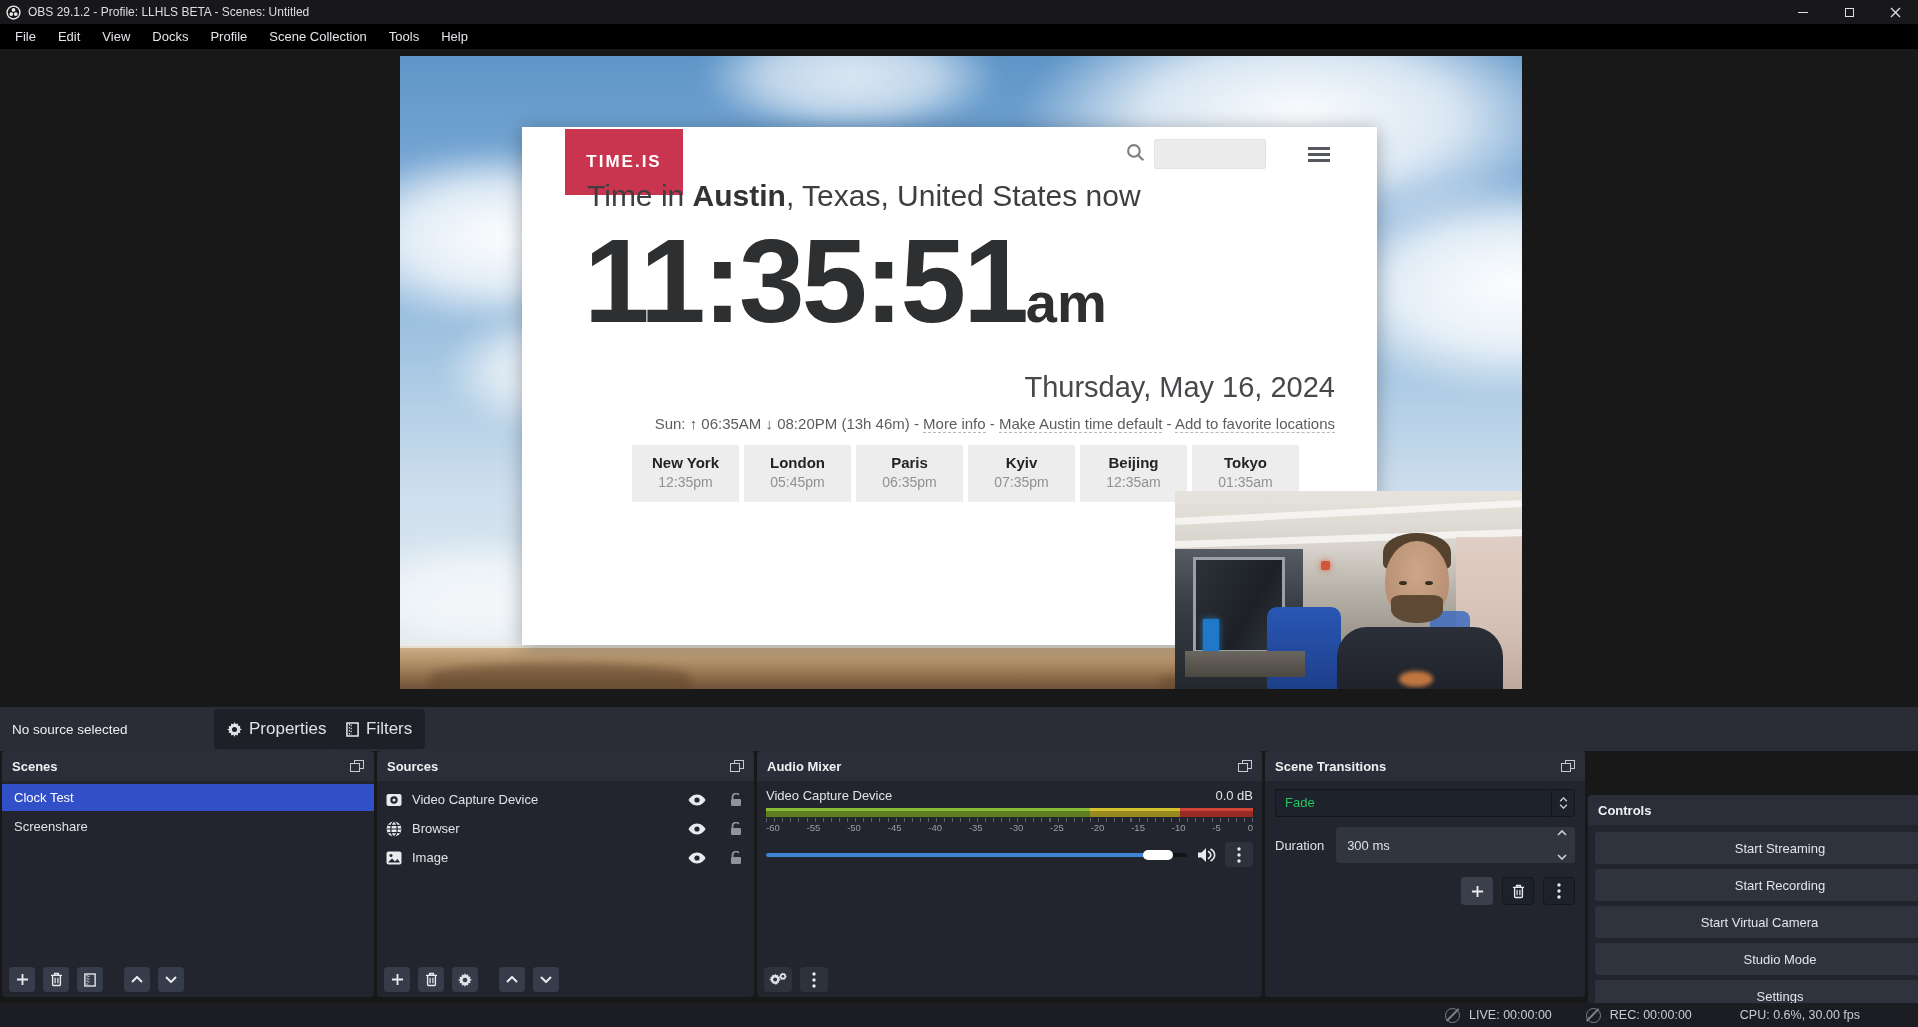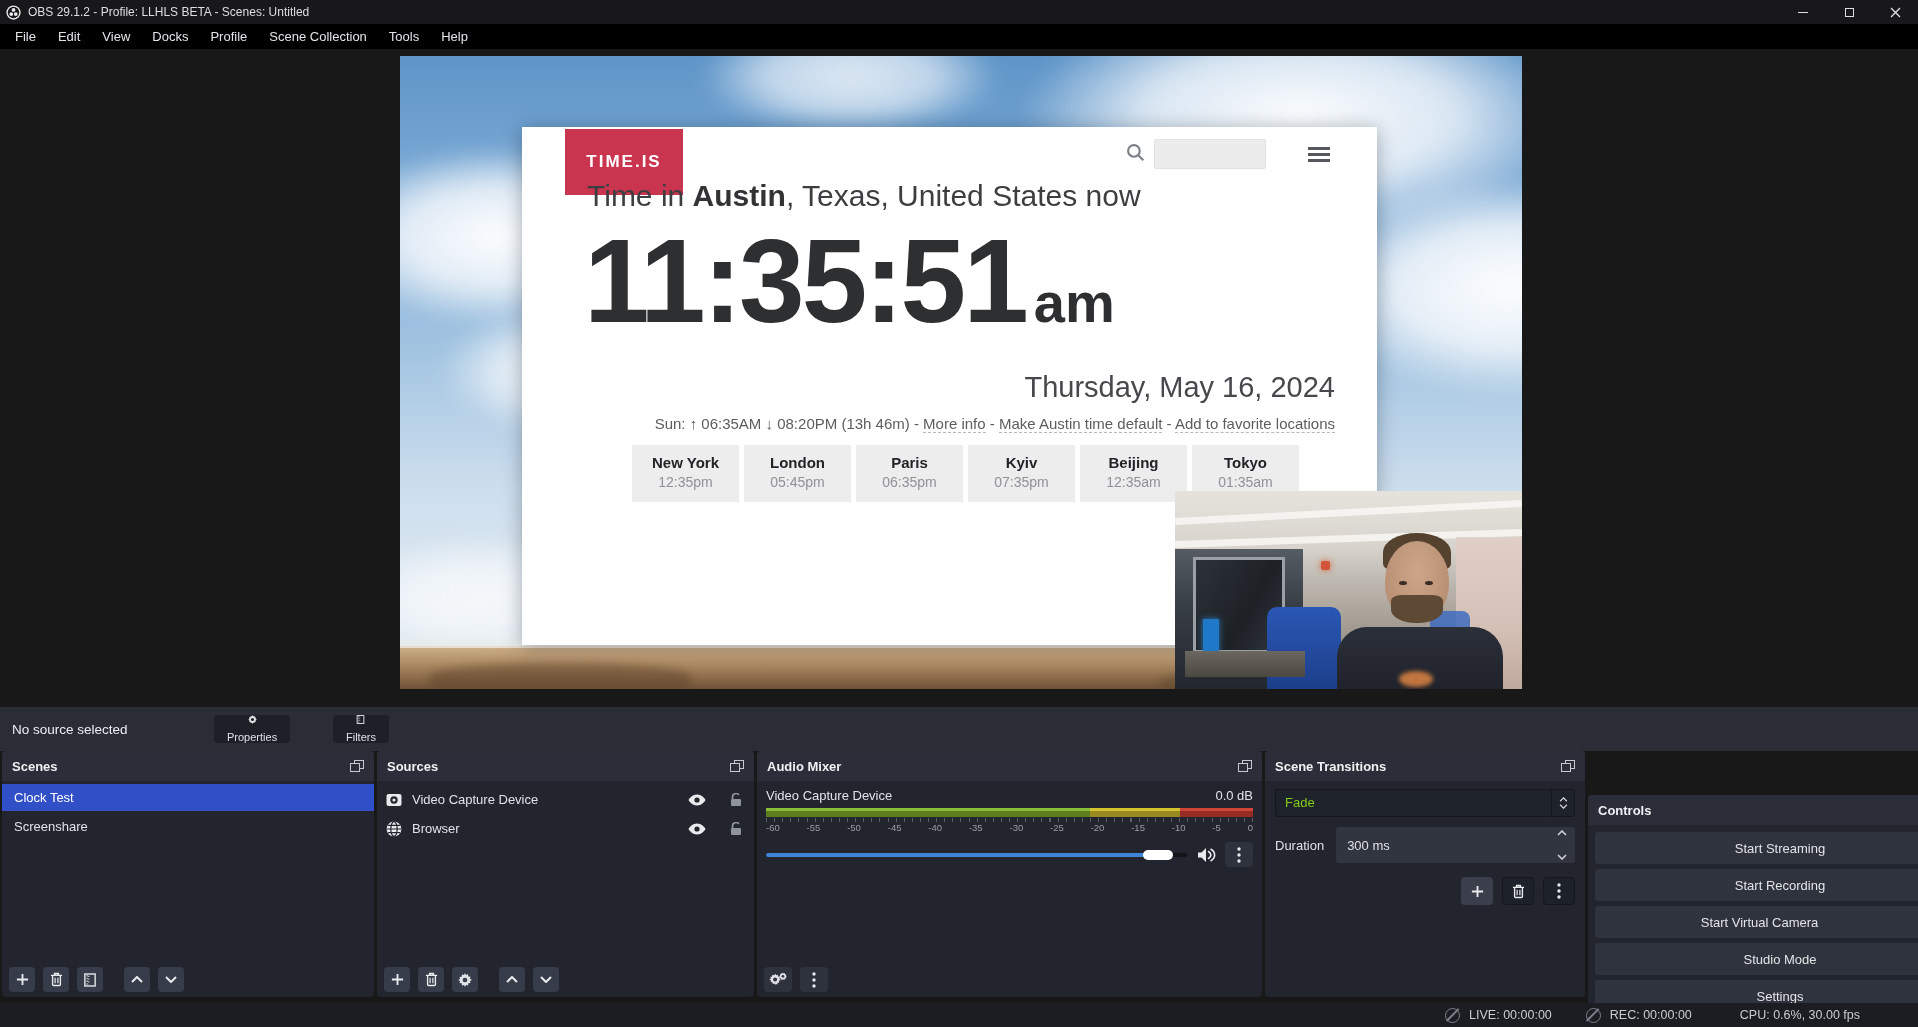--- a/index.html
+++ b/index.html
@@ -45,21 +45,21 @@
 
   
   .webpage { position:absolute; left:122px; top:71px; width:855px; height:518px; background:#ffffff; box-shadow:0 2px 18px rgba(20,30,40,.35); }
   .ti-logo { position:absolute; left:43px; top:2px; width:118px; height:66px; background:#c9344f; color:#fff; display:flex; align-items:center; justify-content:center; font-size:17px; font-weight:bold; letter-spacing:2px; }
   .ti-search-icon { position:absolute; left:604px; top:16px; }
   .ti-search-input { position:absolute; left:632px; top:12px; width:112px; height:30px; background:#ececec; border:1px solid #e2e2e2; border-radius:2px; }
   .ti-burger { position:absolute; left:786px; top:20px; width:22px; height:3px; background:#55585c; box-shadow:0 6px 0 #55585c, 0 12px 0 #55585c; }
   .ti-heading { position:absolute; left:45px; top:52px; font-size:30px; color:#3c3e40; white-space:nowrap;margin-left:20px; }
   .ti-heading b { font-weight:bold; color:#313335; }
   .ti-clock { position:absolute; left:62px; top:86px; font-size:118px; font-weight:bold; letter-spacing:-3px; color:#2e2f31; white-space:nowrap; }
-  .ti-meridiem { font-size:56px; letter-spacing:0; margin-left:8px; }
+  .ti-meridiem { font-size:56px; letter-spacing:0; }
   .ti-date { position:absolute; right:42px; top:244px; font-size:29px; color:#46484b; white-space:nowrap; }
   .ti-sun { position:absolute; right:42px; top:288px; font-size:15px; color:#5b5d60; white-space:nowrap; }
   .ti-link { color:#5b5d60; border-bottom:1px dashed #b8b8b8; }
   .ti-cities { position:absolute; left:110px; top:318px; display:flex; gap:5px; }
   .ti-city { width:107px; height:57px; background:#ededee; text-align:center; padding-top:9px; }
   .ti-city-name { font-size:15px; font-weight:bold; color:#222426; }
   .ti-city-time { font-size:14px; color:#8f9193; margin-top:3px; }
 
   
   .webcam { position:absolute; left:775px; top:435px; width:347px; height:198px; overflow:hidden; background:linear-gradient(180deg,#e6e3dd 0%, #d8d4cd 28%, #beb9b1 45%, #a39c92 68%, #8b8378 100%); }
@@ -79,21 +79,21 @@
   .wc-head { position:absolute; left:60px; top:22px; width:64px; height:80px; border-radius:50% 50% 46% 46%; background:radial-gradient(ellipse at 50% 38%, #cda68a, #b88f73 78%); }
   .wc-hair { position:absolute; left:58px; top:14px; width:68px; height:38px; border-radius:50% 50% 20% 20%; background:#54422f; }
   .wc-eye { position:absolute; width:8px; height:4px; border-radius:50%; background:#3a2e22; top:62px; }
   .wc-eye.l { left:74px; } .wc-eye.r { left:100px; }
   .wc-beard { position:absolute; left:66px; top:76px; width:52px; height:28px; border-radius:20% 20% 48% 48%; background:#5e4a34; }
   .wc-orange { position:absolute; left:74px; bottom:2px; width:34px; height:16px; border-radius:50%; background:#c1763f; filter:blur(2px); }
 
   
   .selection-bar { position:absolute; top:707px; left:0; right:0; height:44px; background:#2a2d35; display:flex; align-items:center; }
   .sel-status { margin-left:12px; font-size:13.5px; color:#eceef1; }
-  .sel-btn { position:absolute; height:28px; display:flex; align-items:center; gap:7px; padding:0 13px; background:#1d2027; border-radius:4px; font-size:11px; color:#dfe1e6;flex-direction:column; }
+  .sel-btn { position:absolute; height:40px; display:flex; align-items:center; gap:7px; padding:0 13px; background:#1d2027; border-radius:4px; font-size:17px; color:#dfe1e6; }
   .sel-btn.props { left:214px; } .sel-btn.filters { left:333px; }
 
   
   .docks { position:absolute; top:751px; left:0; right:0; height:246px; background:#181819; }
   .dock { position:absolute; top:0; height:246px; background:#22252d; border-radius:4px; overflow:hidden; }
   .dock-header { height:30px; background:#2b2e38; display:flex; align-items:center; padding:0 10px; font-weight:bold; font-size:13px; color:#eef0f3; }
   .popout { margin-left:auto; width:14px; height:12px; position:relative; display:block; }
   .popout::before { content:""; position:absolute; right:0; top:0; width:8px; height:7px; border:1.5px solid #c6c9ce; }
   .popout::after  { content:""; position:absolute; left:0; bottom:0; width:8px; height:7px; border:1.5px solid #c6c9ce; background:#2b2e38; }
   .dock.scenes { left:2px; width:372px; }
@@ -123,21 +123,21 @@
   .ticklabels { display:flex; justify-content:space-between; font-size:9.5px; color:#999da5; margin-top:0; }
   .vol-row { display:flex; align-items:center; margin-top:9px; gap:9px; }
   .vol-slider { flex:1; height:4px; border-radius:2px; background:#121419; position:relative; }
   .vol-fill { position:absolute; left:0; top:0; height:4px; width:93%; background:#3f84d6; border-radius:2px; }
   .vol-handle { position:absolute; top:-3px; left:calc(93% - 15px); width:30px; height:10px; border-radius:5px; background:#ffffff; }
   .mini-btn { width:28px; height:25px; background:#2e323c; border-radius:4px; display:flex; align-items:center; justify-content:center; }
 
   
   .trans-body { padding:8px 10px; }
   .trans-select { display:flex; height:28px; margin-bottom:10px; }
-  .trans-value { flex:1; background:#1e222a; border:1px solid #15171c; border-right:none; border-radius:3px 0 0 3px; line-height:26px; padding:0 9px; font-size:13px; color:#84cc16; }
+  .trans-value { flex:1; background:#1e222a; border:1px solid #15171c; border-right:none; border-radius:3px 0 0 3px; line-height:26px; padding:0 9px; font-size:13px; color:#22c55e; }
   .trans-chev { width:24px; background:#1e222a; border:1px solid #15171c; border-radius:0 3px 3px 0; display:flex; flex-direction:column; align-items:center; justify-content:center; gap:2px; }
   .duration-row { display:flex; align-items:center; gap:12px; font-size:13px; color:#dfe1e6; }
   .duration-spin { flex:1; height:36px; background:#31353f; border-radius:3px; display:flex; align-items:center; padding:0 11px; position:relative; font-size:13px; }
   .spin-chevs { position:absolute; right:8px; top:3px; bottom:3px; display:flex; flex-direction:column; justify-content:space-between; align-items:center; }
   .trans-buttons { display:flex; justify-content:flex-end; gap:9px; margin-top:14px; }
   .trans-btn { width:32px; height:28px; border-radius:4px; display:flex; align-items:center; justify-content:center; background:#1d2129; border:1px solid #15171c; }
   .trans-btn.add { background:#3a3f4b; border:none; }
 
   
   .ctl-body { padding:7px 7px 0 7px; }
@@ -358,20 +358,40 @@
             </svg>
           </span>
       </div>
       <div class="source-row">
         <svg width="16" height="16" viewBox="0 0 16 16">
             <circle cx="8" cy="8" r="7.4" fill="#e8eaee"></circle>
             <ellipse cx="8" cy="8" rx="3.2" ry="7.4" fill="none" stroke="#22252d" stroke-width="1.2"></ellipse>
             <path d="M.8 8h14.4M2 4.3h12M2 11.7h12" stroke="#22252d" stroke-width="1.2" fill="none"></path>
           </svg>
         <span>Browser</span>
+        <span class="src-eye">
+            <svg width="18" height="12" viewBox="0 0 18 12">
+              <path d="M9 .5C4.5.5 1.5 4 .5 6c1 2 4 5.5 8.5 5.5S16.5 8 17.5 6C16.5 4 13.5.5 9 .5z" fill="#e8eaee"></path>
+              <circle cx="9" cy="6" r="2.6" fill="#22252d"></circle>
+            </svg>
+          </span>
+        <span class="src-lock">
+            <svg width="12" height="14" viewBox="0 0 12 14">
+              <path d="M2.5 6V4a3.5 3.5 0 0 1 6.3-2.1" fill="none" stroke="#8f939b" stroke-width="1.8"></path>
+              <rect x="1" y="6" width="10" height="7" rx="1.2" fill="#8f939b"></rect>
+            </svg>
+          </span>
+      </div>
+      <div class="source-row">
+        <svg width="16" height="14" viewBox="0 0 16 14">
+            <rect x="0.5" y="0.5" width="15" height="13" rx="2" fill="#e8eaee"></rect>
+            <circle cx="5" cy="4.5" r="1.5" fill="#22252d"></circle>
+            <path d="M2 11.5l4-4 3 3 2.5-2.5 2.5 3.5z" fill="#22252d"></path>
+          </svg>
+        <span>Image</span>
         <span class="src-eye">
             <svg width="18" height="12" viewBox="0 0 18 12">
               <path d="M9 .5C4.5.5 1.5 4 .5 6c1 2 4 5.5 8.5 5.5S16.5 8 17.5 6C16.5 4 13.5.5 9 .5z" fill="#e8eaee"></path>
               <circle cx="9" cy="6" r="2.6" fill="#22252d"></circle>
             </svg>
           </span>
         <span class="src-lock">
             <svg width="12" height="14" viewBox="0 0 12 14">
               <path d="M2.5 6V4a3.5 3.5 0 0 1 6.3-2.1" fill="none" stroke="#8f939b" stroke-width="1.8"></path>
               <rect x="1" y="6" width="10" height="7" rx="1.2" fill="#8f939b"></rect>

